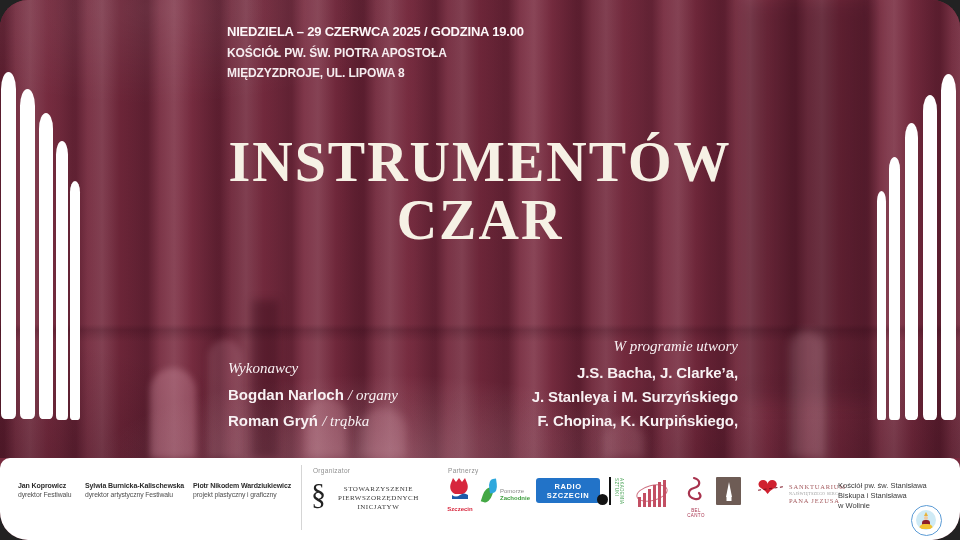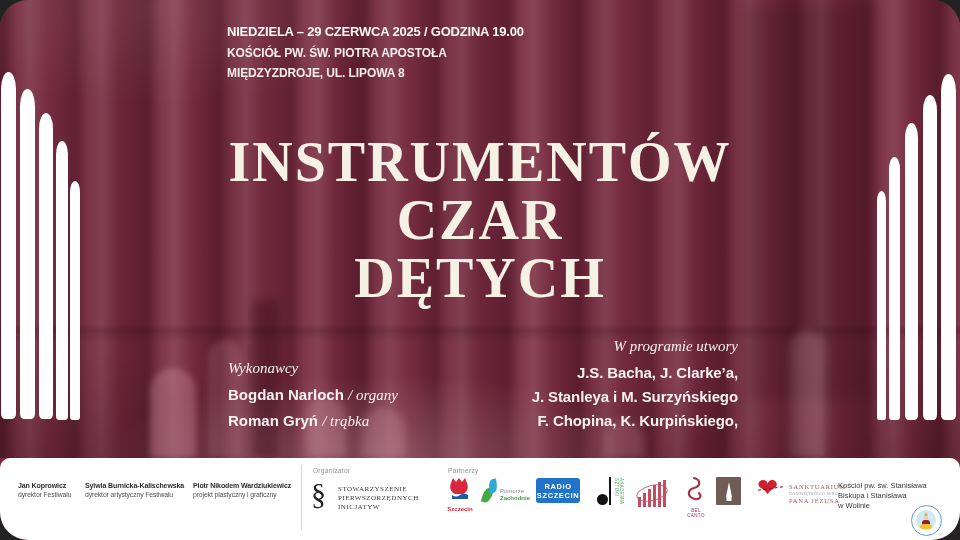--- a/index.html
+++ b/index.html
@@ -49,27 +49,27 @@
   .footer{position:absolute;left:0;right:0;bottom:0;height:82px;background:#fff;border-radius:10px 10px 0 0;}
   .credit{position:absolute;top:23px;}
   .credit .nm{font-size:7px;font-weight:700;line-height:9px;color:#2b2b2b;letter-spacing:-.1px;}
   .credit .rl{font-size:6.8px;line-height:9px;color:#4f4f4f;letter-spacing:-.1px;}
   .c1{left:18px;} .c2{left:85px;} .c3{left:193px;}
   .vdiv{position:absolute;left:301px;top:7px;width:1px;height:65px;background:#d5d5d5;}
   .flabel{position:absolute;font-size:6.5px;color:#8f8f8f;letter-spacing:.3px;}
   .org-glyph{position:absolute;left:311px;top:20px;font-family:"Liberation Serif",serif;
              font-size:30px;line-height:32px;font-weight:400;color:#222;}
   .org-name{position:absolute;left:338px;top:27px;font-family:"Liberation Serif",serif;
-            font-size:7px;line-height:9px;letter-spacing:.5px;color:#3a3a3a;}
+            font-size:7px;line-height:9px;letter-spacing:.5px;color:#3a3a3a;text-align:center;}
   .logo{position:absolute;}
   .szc-label{display:block;width:28px;text-align:center;font-size:6px;font-weight:700;color:#d7263d;margin-top:1px;}
   .leaf{position:absolute;border-radius:60% 0 60% 0;}
   .pom-t1{font-size:6px;color:#8a8a8a;line-height:7px;}
   .pom-t2{font-size:6px;font-weight:700;color:#3f9e3f;line-height:7px;}
-  .radio-box{width:44px;height:25px;background:#2273c8;border-radius:3px;color:#fff;text-align:center;
+  .radio-box{width:64px;height:25px;background:#2273c8;border-radius:3px;color:#fff;text-align:center;
              font-weight:700;font-size:7.5px;line-height:9px;letter-spacing:.6px;padding-top:4px;box-sizing:border-box;}
   .note-head{position:absolute;left:0;top:17px;width:11px;height:11px;background:#121212;border-radius:50%;}
   .note-stem{position:absolute;left:12px;top:0;width:2px;height:28px;background:#121212;}
   .note-vtext{position:absolute;left:17px;top:1px;writing-mode:vertical-rl;font-size:4.5px;
               letter-spacing:.4px;color:#3f9e4d;}
   .pipes-sk{position:relative;width:40px;height:30px;}
   .pbar{position:absolute;bottom:2px;width:3px;background:#c34f63;}
   .parc{position:absolute;left:2px;top:6px;width:30px;height:14px;border:1px solid rgba(195,79,99,.8);
         border-radius:50%;transform:rotate(-14deg);}
   .bc-label{display:block;width:26px;text-align:center;font-size:4.5px;letter-spacing:.4px;color:#a8334e;margin-top:1px;}
@@ -126,21 +126,20 @@
   <div class="evt-details">
     <div class="evt-date">NIEDZIELA – 29 CZERWCA 2025 / GODZINA 19.00</div>
     <div class="evt-venue">KOŚCIÓŁ PW. ŚW. PIOTRA APOSTOŁA</div>
     <div class="evt-venue">MIĘDZYZDROJE, UL. LIPOWA 8</div>
   </div>
 
 
   <h1 class="title">
     <div>INSTRUMENTÓW</div>
     <div>CZAR</div>
-    <div>DĘTYCH</div>
   </h1>
 
   <div class="performers">
     <div class="sec-head">Wykonawcy</div>
     <div class="perf-row">
       <span class="perf-name">Bogdan Narloch</span>
       <span class="perf-role">/ organy</span>
     </div>
     <div class="perf-row">
       <span class="perf-name">Roman Gryń</span>

